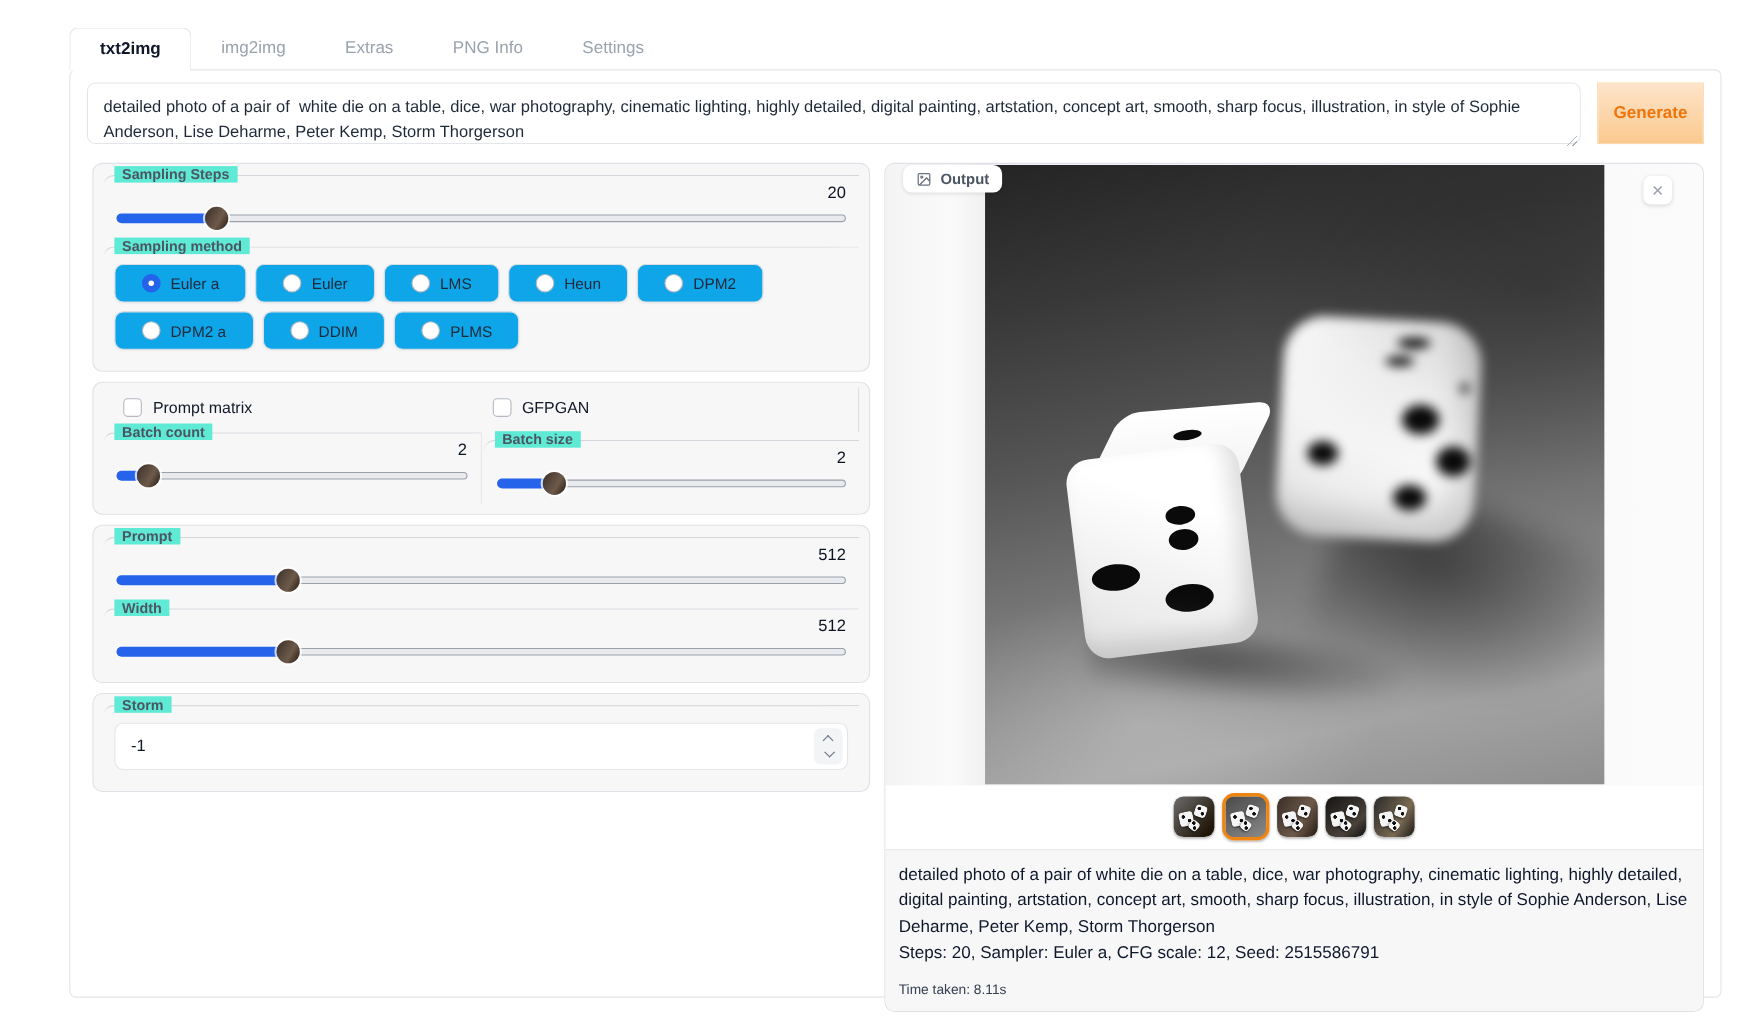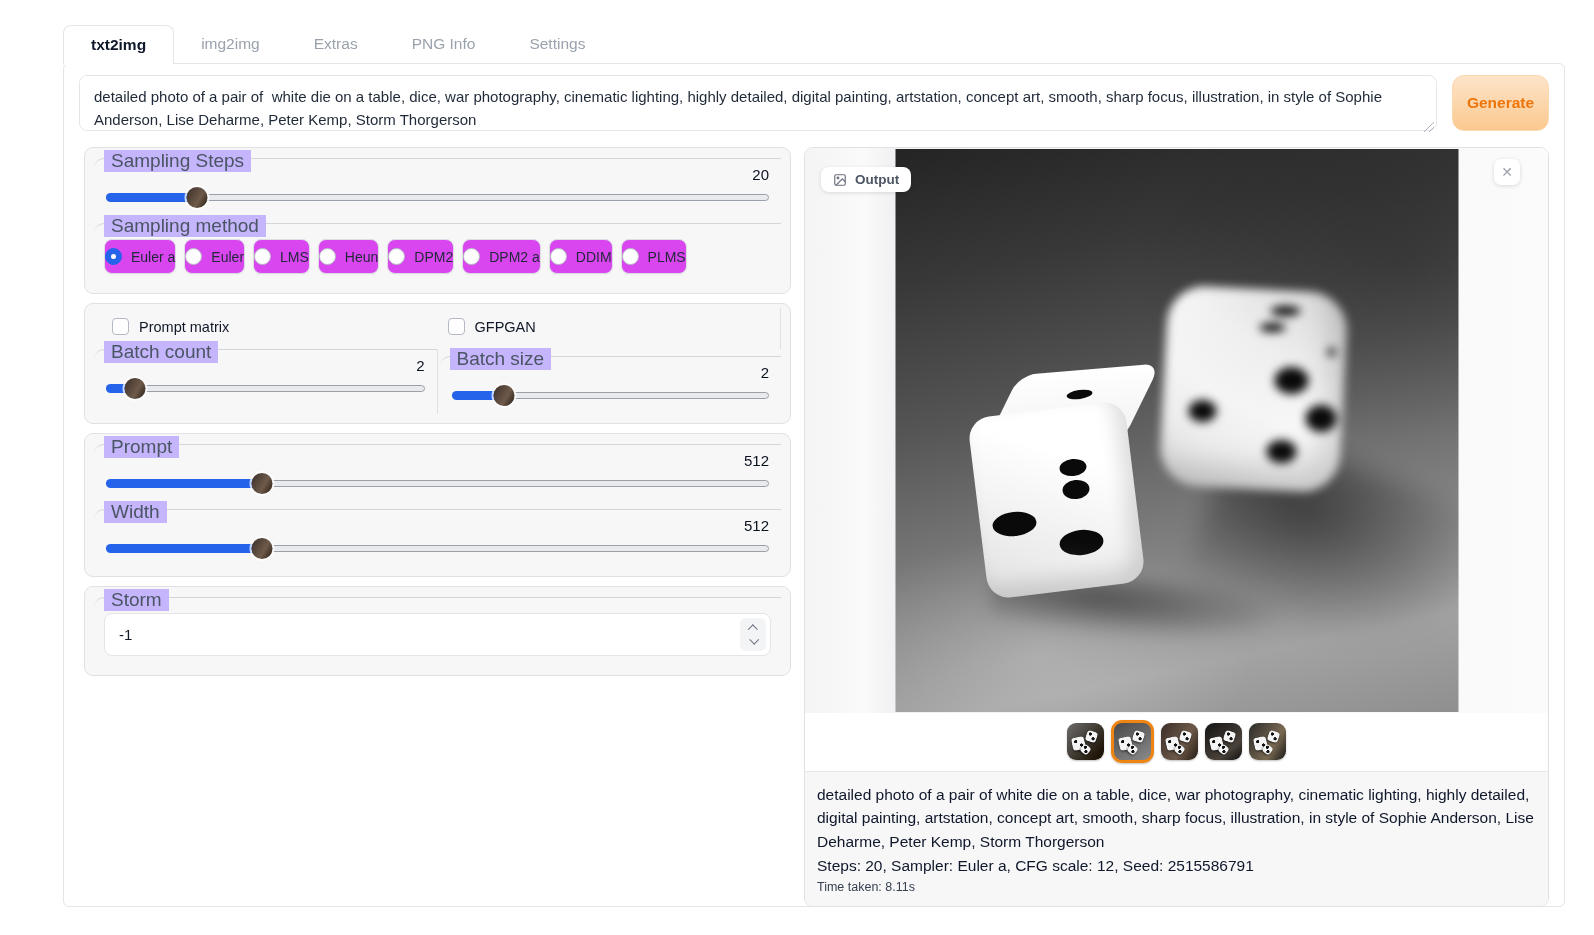--- a/index.html
+++ b/index.html
@@ -20,52 +20,52 @@
 
   
   .prompt-row { display:flex; gap:15px; align-items:stretch; }
   .prompt-box { position:relative; flex:1; }
   textarea.prompt { width:100%; height:56px; resize:none; border:1px solid #e3e5e9;
     border-radius:8px; padding:9px 14px; font-family:"Liberation Sans",sans-serif;
     font-size:15px; line-height:1.55; color:#1f2937; background:#fff; outline:none; }
   .resize-handle { position:absolute; right:3px; bottom:3px; width:12px; height:12px;
     background:repeating-linear-gradient(135deg, transparent 0 2.5px, #9ca3af 2.5px 3.5px);
     clip-path:polygon(100% 0, 100% 100%, 0 100%); opacity:.8; }
-  .generate-btn { width:97px; height:56px; border:1px solid #fcd9ae; border-radius:12px;
+  .generate-btn { width:97px; height:56px; border:1px solid #fcd9ae; border-radius:0;
     background:linear-gradient(180deg,#fde4c9 0%,#fbc98f 100%); color:#ed750a;
     font-weight:700; font-size:15.5px; font-family:"Liberation Sans",sans-serif; cursor:pointer; }
 
   
   .columns { display:flex; gap:13px; margin-top:12px; align-items:flex-start; }
   .left-col { width:712px; display:flex; flex-direction:column; gap:9px; padding-left:5px; }
 
   .panel { background:#f7f7f8; border:1px solid #e0e1e6; border-radius:9px; padding:10px 9px 9px; }
 
   .group { position:relative; border-top:1px solid #d4d6db; border-radius:10px 0 0 0;
     padding:13px 8px 6px; margin-top:7px; }
   .group:first-child { margin-top:0; }
-  .group-label { position:absolute; top:-9px; left:10px; background:#c4b5fd; padding:0 7px;
-    font-size:19px; color:#4b5563; white-space:nowrap; }
+  .group-label { position:absolute; top:-9px; left:10px; background:#5eead4; padding:0 7px;
+    font-size:13px; color:#4b5563; white-space:nowrap;font-weight:bold; }
 
   
   .slider-value { text-align:right; font-size:15px; color:#0b1220; padding-right:4px;
     margin-top:-6px; margin-bottom:3px; }
   .slider { position:relative; height:22px; margin:0 4px 2px; cursor:pointer; }
   .slider .track { position:absolute; left:0; right:0; top:8px; height:7px; border-radius:99px;
     background:#e9eaee; border:1px solid #9aa0a9; }
   .slider .fill { position:absolute; left:0; top:7px; height:9px; width:var(--pct,20%);
     background:#2563eb; border-radius:99px; }
   .slider .thumb { position:absolute; top:1px; left:var(--pct,20%); transform:translateX(-50%);
     width:21px; height:21px; border-radius:50%; background:#4a4f57;
     box-shadow:0 0 0 2px rgba(255,255,255,.75); cursor:grab; }
 
   
   .radio-row { display:flex; gap:8px; flex-wrap:wrap; padding:2px 2px 4px; }
-  .radio-chip { display:inline-flex; align-items:center; gap:9px; background:#d946ef;
-    border:1px solid #dbdde3; border-radius:8px; padding:8px 0; font-size:14px;
+  .radio-chip { display:inline-flex; align-items:center; gap:9px; background:#0ea5e9;
+    border:1px solid #dbdde3; border-radius:8px; padding:8px 24px; font-size:14px;
     color:#1f2937; box-shadow:0 1px 2px rgba(0,0,0,.04); cursor:pointer; }
   .radio-dot { width:17px; height:17px; border-radius:50%; border:1px solid #b3b8c1; background:#fff; position:relative; flex:none; }
   .radio-dot.on { background:#2563eb; border-color:#2563eb; }
   .radio-dot.on::after { content:''; position:absolute; inset:5px; background:#fff; border-radius:50%; }
 
   
   .grid2 { display:grid; grid-template-columns:1fr 1fr; }
   .check-cell { display:flex; align-items:center; gap:10px; padding:10px 10px 14px; font-size:14.5px; color:#111827; }
   .check-cell.first { border-right:1px solid #e0e1e6; }
   .checkbox { width:17px; height:17px; border:1px solid #b3b8c1; border-radius:4px; background:#fff; cursor:pointer; flex:none; }
@@ -81,21 +81,21 @@
   .chev { width:7px; height:7px; border-left:1.6px solid #6b7280; border-top:1.6px solid #6b7280; }
   .chev.up { transform:rotate(45deg) translateY(1px); }
   .chev.down { transform:rotate(225deg) translateY(1px); }
   .script-wrap { position:relative; margin:2px 2px 2px; }
   textarea.script { width:100%; height:46px; resize:none; border:1px solid #e3e5e9; border-radius:8px;
     background:#fff; padding:8px 12px; font-size:15px; font-family:"Liberation Sans",sans-serif; outline:none; }
 
   
   .right-col { flex:1; }
   .output-panel { border:1px solid #e0e1e6; border-radius:9px; background:#fff; overflow:hidden; position:relative; }
-  .output-chip { position:absolute; top:19px; left:16px; z-index:5; background:#fff; border-radius:8px;
+  .output-chip { position:absolute; top:1px; left:16px; z-index:5; background:#fff; border-radius:8px;
     box-shadow:0 1px 4px rgba(0,0,0,.12); padding:5px 12px; display:flex; align-items:center; gap:8px;
     font-size:13.5px; font-weight:700; color:#4b5563; }
   .close-chip { position:absolute; top:11px; right:28px; z-index:5; width:26px; height:26px; background:#fff;
     border-radius:7px; box-shadow:0 1px 4px rgba(0,0,0,.14); display:flex; align-items:center; justify-content:center;
     color:#9ca3af; font-size:14px; cursor:pointer; }
   .stage { position:relative; height:565px;
     background:linear-gradient(90deg,#f4f4f5 0%,#fafafa 8%,#f1f1f3 12%,#fbfbfc 100%); }
   .photo { position:absolute; left:50%; transform:translateX(-50%); top:1px; width:563px; height:563px;
     overflow:hidden; background:linear-gradient(168deg,#242424 0%,#383838 20%,#555 42%,#7d7d7d 65%,#a3a3a3 85%,#8f8f8f 100%); }
   .photo::after { content:''; position:absolute; inset:0;
@@ -126,21 +126,21 @@
     box-shadow:0 1px 2px rgba(0,0,0,.55);
     background-image:radial-gradient(circle at 32% 32%, #111 1.4px, transparent 1.8px),
                      radial-gradient(circle at 70% 66%, #111 1.4px, transparent 1.8px); }
   .mini.m1 { left:5px; top:14px; transform:rotate(-12deg); }
   .mini.m2 { left:19px; top:8px; transform:rotate(18deg); width:11px; height:11px; }
   .mini.m3 { left:14px; top:22px; transform:rotate(40deg); width:9px; height:9px; }
 
   .caption { background:#f7f7f8; border-top:1px solid #e7e8ec; padding:11px 12px 12px; }
   .caption-prompt { font-size:15.5px; color:#0f172a; line-height:1.5; }
   .caption-params { font-size:15.5px; color:#0f172a; line-height:1.5; margin-top:1px; }
-  .caption-time { font-size:12.5px; color:#374151; margin-top:3px; }
+  .caption-time { font-size:12.5px; color:#374151; margin-top:15px; }
 </style>
 </head>
 <body>
 
 <div class="page">
 
   <div class="tabs">
       <div class="tab active">txt2img</div>
       <div class="tab">img2img</div>
       <div class="tab">Extras</div>

